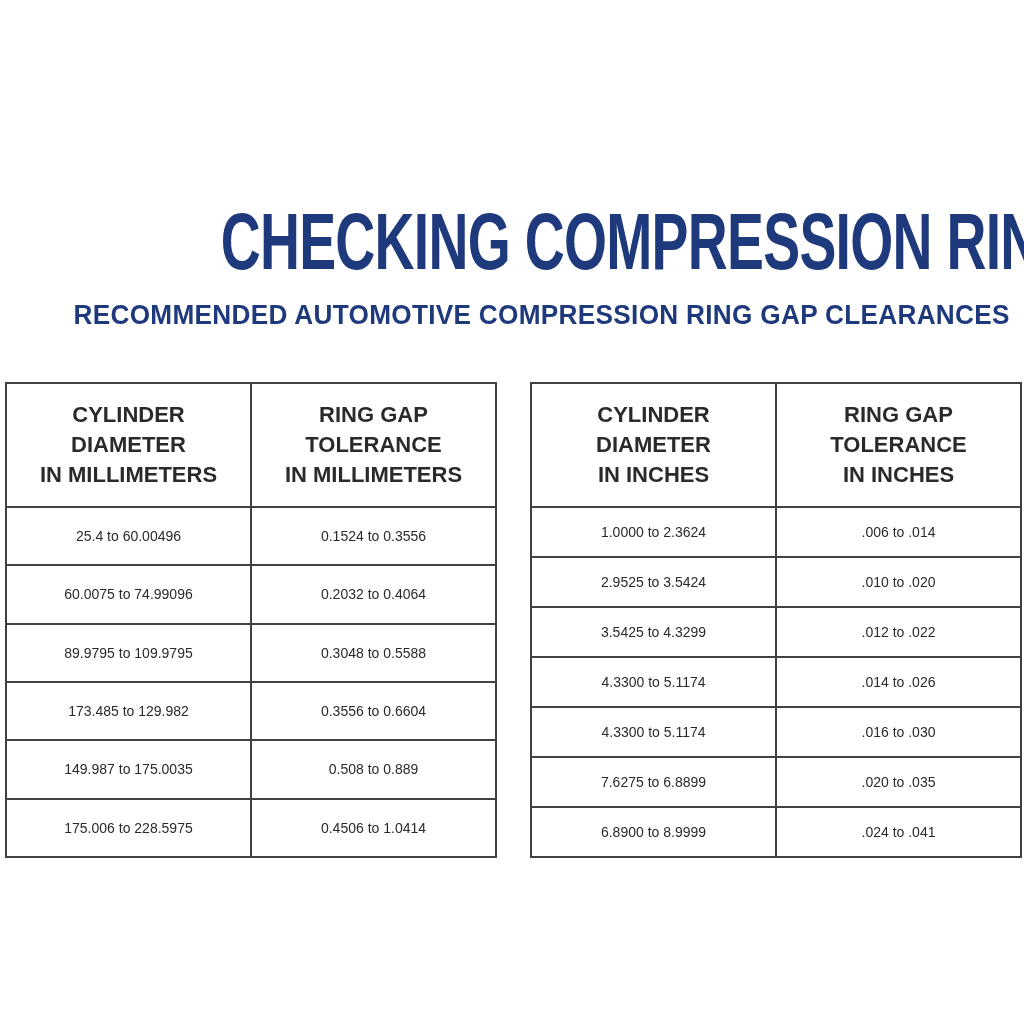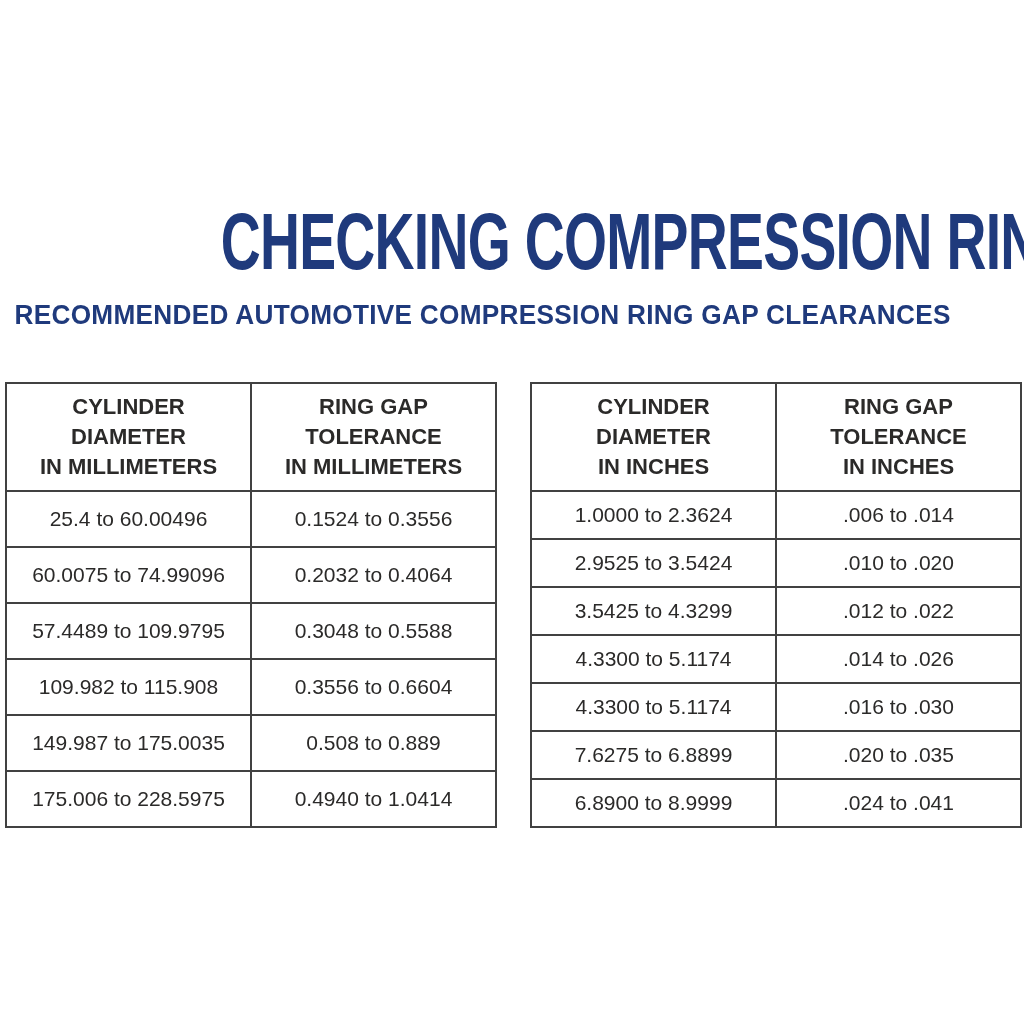--- a/index.html
+++ b/index.html
@@ -27,21 +27,21 @@
     color: #1f3a7c;
     letter-spacing: -1px;
     white-space: nowrap;
     transform: scaleX(0.70);
     transform-origin: 50% 50%;
   }
   .subtitle-wrap {
     position: absolute;
     top: 300px; left: 0;
     width: 1024px;
-    text-align: left;
+    text-align: right;
   }
   .subtitle-text {
     display: inline-block;
     font-size: 27px;
     font-weight: bold;
     color: #1f3a7c;
     letter-spacing: 0.3px;
     white-space: nowrap;
     transform: scaleX(0.97);
     transform-origin: 50% 50%;
@@ -57,32 +57,32 @@
     border-collapse: collapse;
     width: 492px;
     table-layout: fixed;
     background: #ffffff;
   }
   table.spec th, table.spec td {
     border: 2px solid #414141;
     text-align: center;
     vertical-align: middle;
     color: #2b2a29;
-    padding: 8px;
+    padding: 16px;
     margin-left: 37px;
   }
   table.spec th {
     height: 99px;
     font-size: 22px;
     line-height: 30px;
     font-weight: bold;
   }
   table.spec td {
     height: 48px;
-    font-size: 21px;
+    font-size: 14px;
     font-weight: normal;
   }
   .hline { display: block; }
 </style>
 </head>
 <body>
 
 <div class="page">
 
   <div class="title-wrap">
@@ -113,34 +113,34 @@
       <tbody>
         <tr>
           <td>25.4 to 60.00496</td>
           <td>0.1524 to 0.3556</td>
         </tr>
         <tr>
           <td>60.0075 to 74.99096</td>
           <td>0.2032 to 0.4064</td>
         </tr>
         <tr>
-          <td>57.4489 to 109.9795</td>
+          <td>89.9795 to 109.9795</td>
           <td>0.3048 to 0.5588</td>
         </tr>
         <tr>
-          <td>109.982 to 115.908</td>
+          <td>173.485 to 129.982</td>
           <td>0.3556 to 0.6604</td>
         </tr>
         <tr>
           <td>149.987 to 175.0035</td>
           <td>0.508 to 0.889</td>
         </tr>
         <tr>
           <td>175.006 to 228.5975</td>
-          <td>0.4940 to 1.0414</td>
+          <td>0.4506 to 1.0414</td>
         </tr>
       </tbody>
     </table>
 
     <table class="spec">
       <thead>
         <tr>
           <th>
             <span class="hline">CYLINDER</span>
             <span class="hline">DIAMETER</span>

